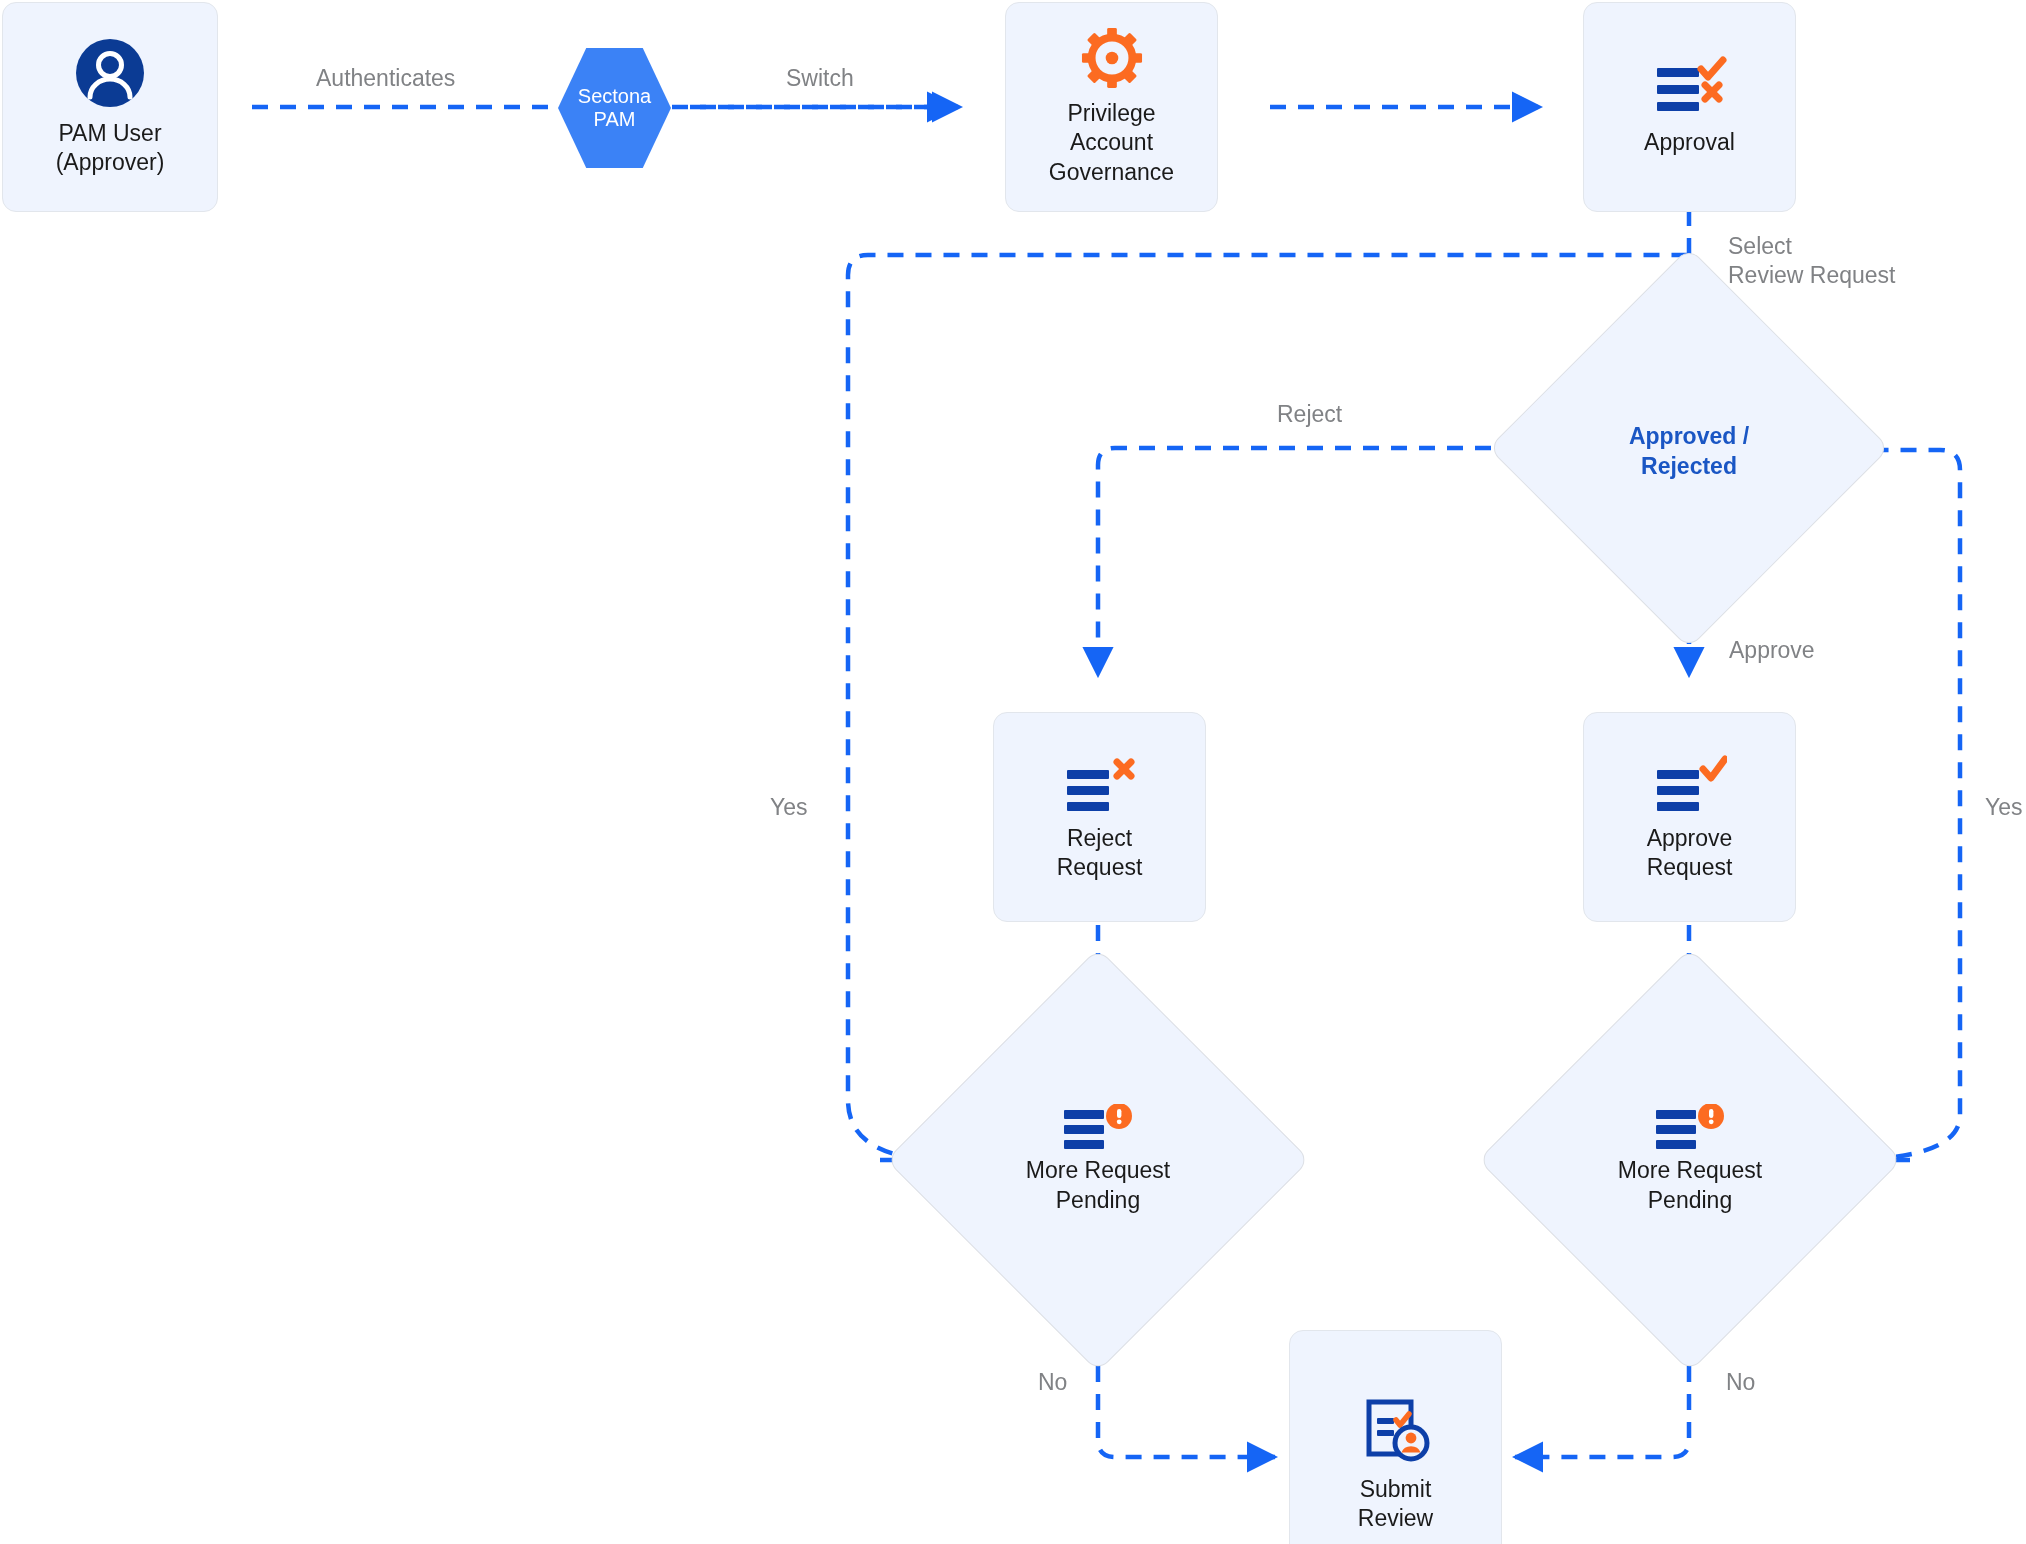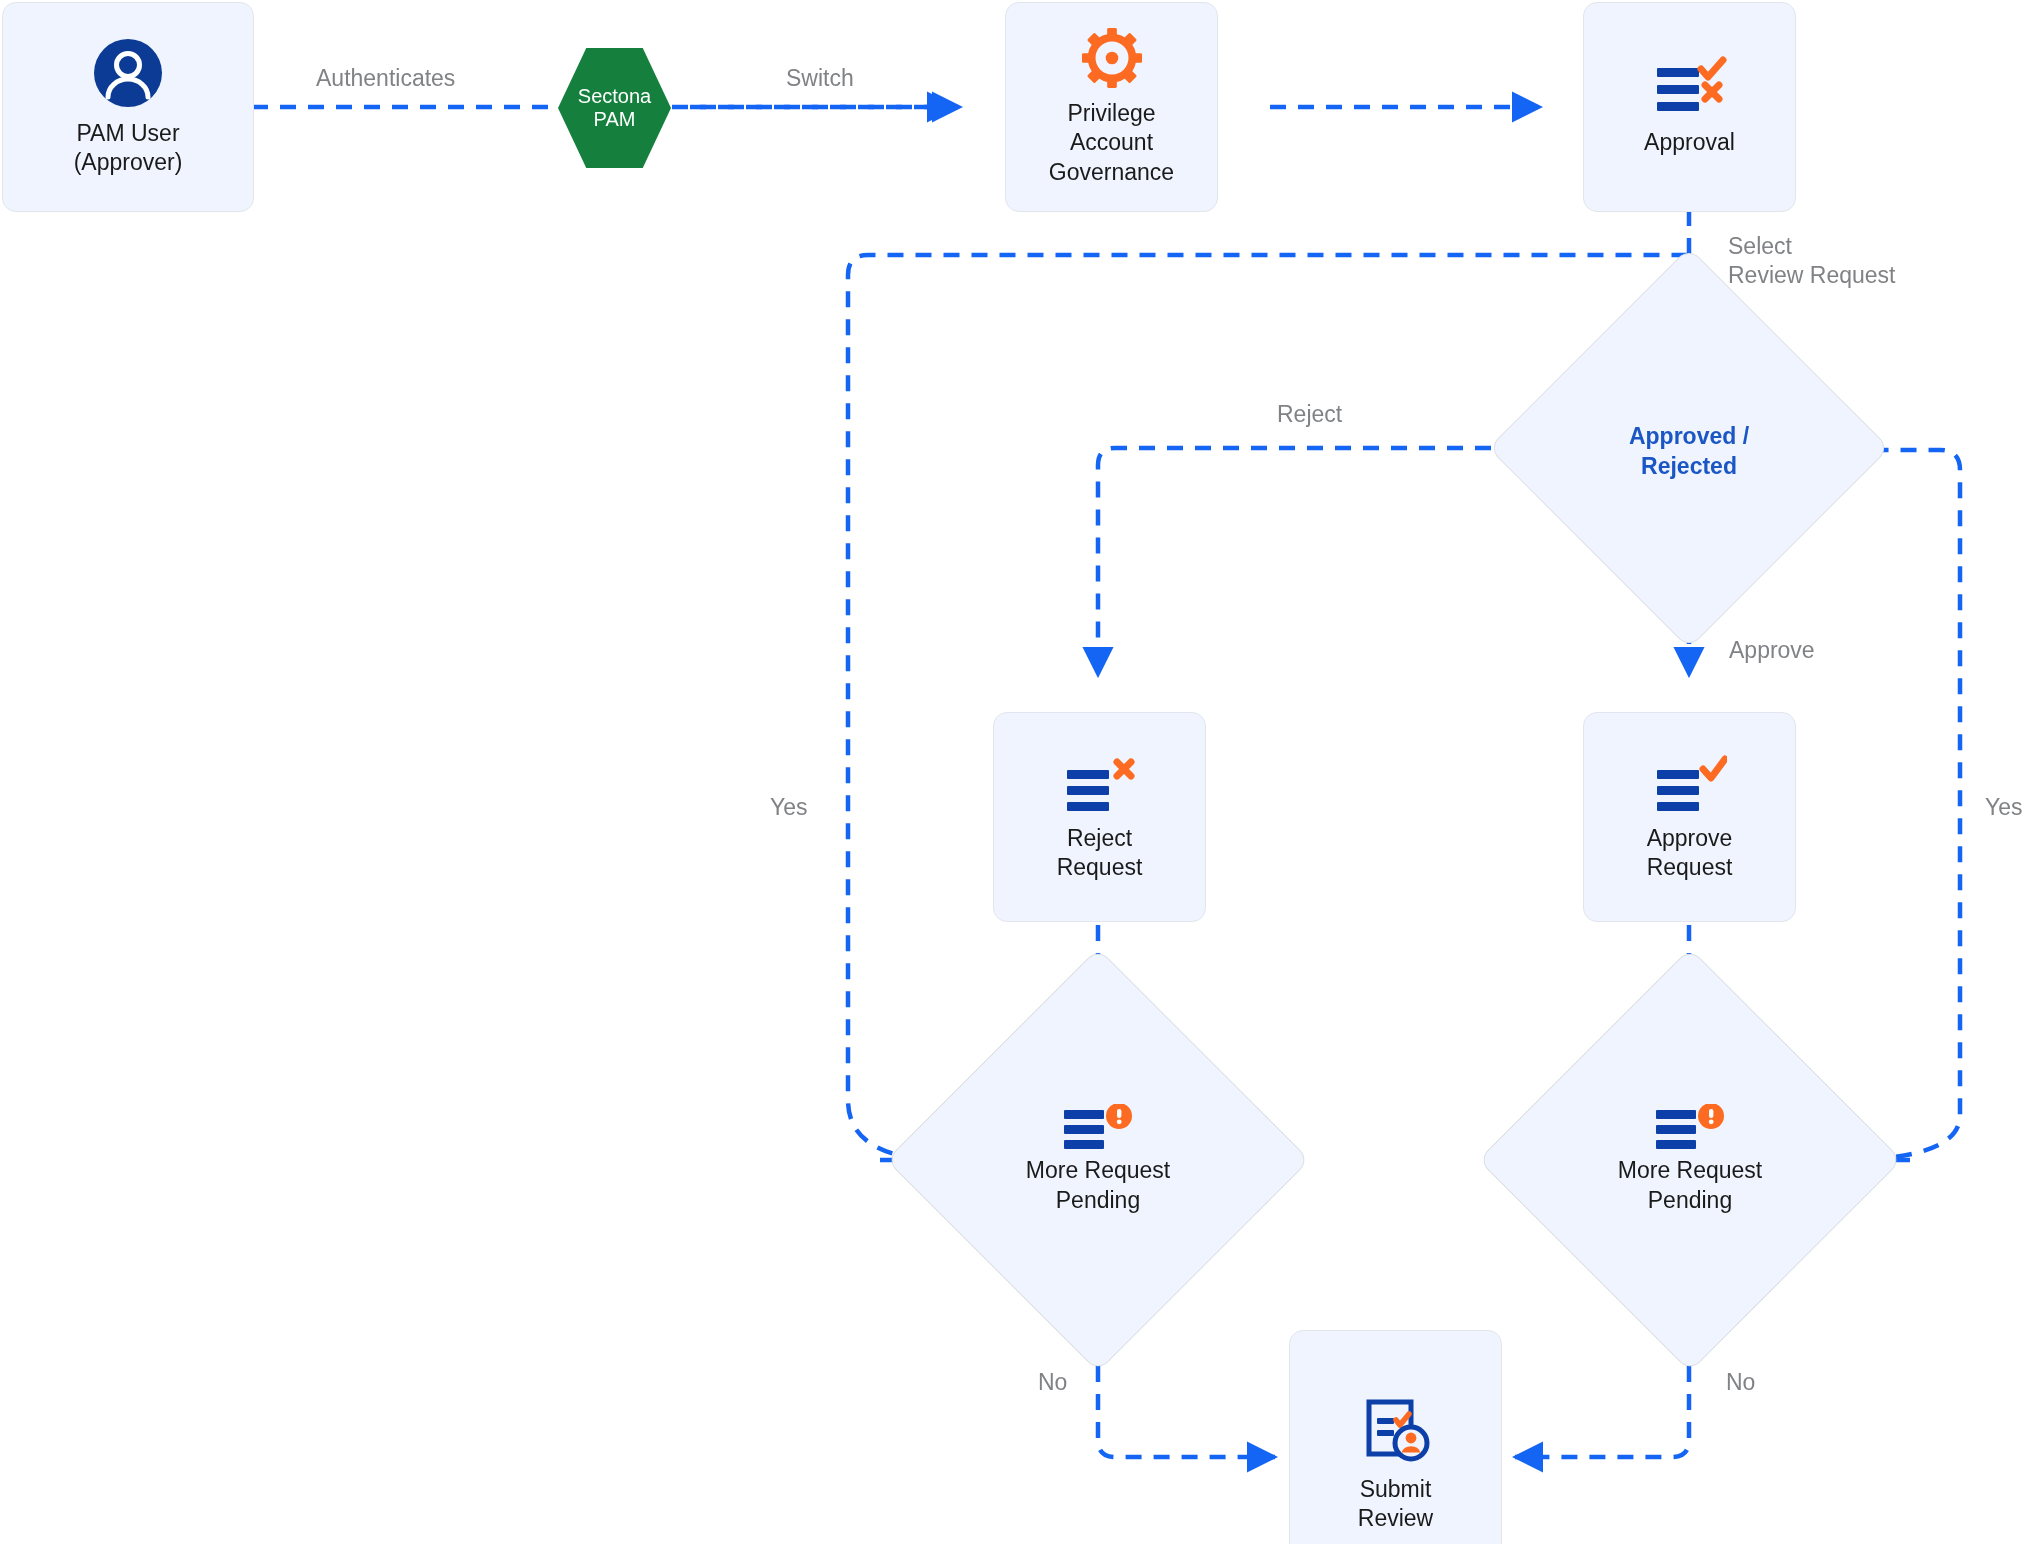--- a/index.html
+++ b/index.html
@@ -78,21 +78,21 @@
     margin-top: 0;
   }
   .diamond-label.accent {
     color: #1a56c4;
     font-weight: bold;
     margin-top: 8px;
   }
   
   .hexagon {
     position: absolute;
-    background: #15803d;
+    background: #3b82f6;
     clip-path: polygon(25% 0%, 75% 0%, 100% 50%, 75% 100%, 25% 100%, 0% 50%);
     display: flex;
     align-items: center;
     justify-content: center;
   }
   .hex-label {
     color: #ffffff;
     font-size: 20px;
     line-height: 1.15;
     text-align: center;
@@ -156,21 +156,21 @@
 
       <path d="M 1840 1160 Q 1960 1160 1960 1115 L 1960 470 Q 1960 450 1940 450 L 1832 450"></path>
     </g>
 
     <g stroke="#1565f5" stroke-width="4.5" fill="none" stroke-dasharray="16,12">
       <path d="M 880 1160 L 950 1160" marker-end="url(#arrowR)"></path>
       <path d="M 1910 1160 L 1845 1160" marker-end="url(#arrowR)"></path>
     </g>
   </svg>
 
-  <div class="node card" style="left:2px; top:2px; width:252px; height:210px;">
+  <div class="node card" style="left:2px; top:2px; width:216px; height:210px;">
     <span class="icon-wrap">
       <svg width="72" height="72" viewBox="0 0 72 72">
         <circle cx="36" cy="36" r="34" fill="#0b3b94"></circle>
         <circle cx="36" cy="28" r="11.5" fill="none" stroke="#ffffff" stroke-width="5"></circle>
         <path d="M 16 60 a 20 18 0 0 1 40 0" fill="none" stroke="#ffffff" stroke-width="5" stroke-linecap="round"></path>
       </svg>
     </span>
     <span class="card-label">PAM User
 (Approver)</span>
   </div>

